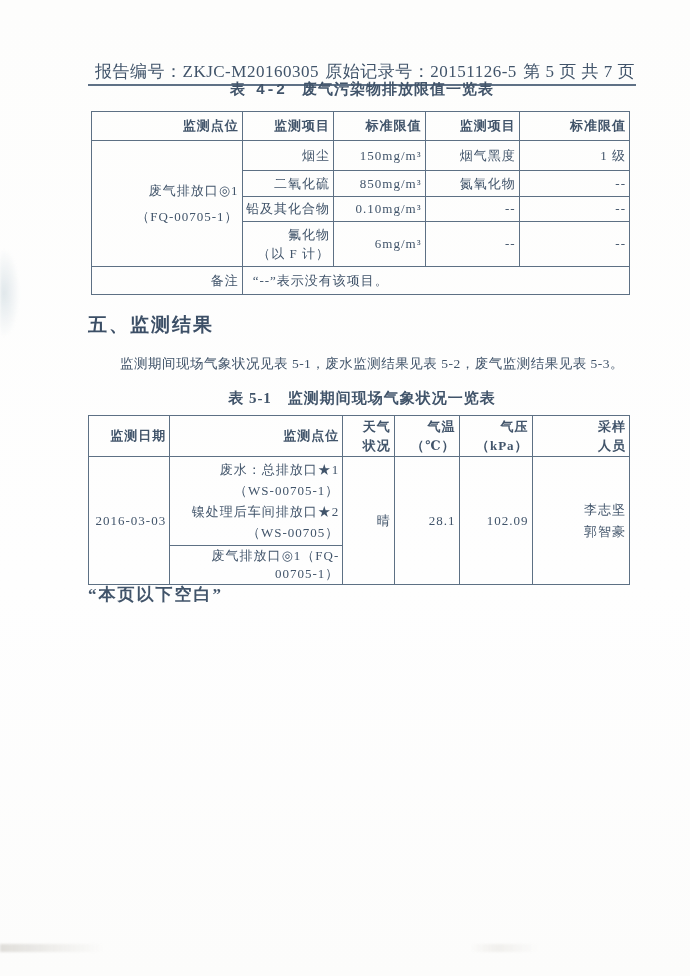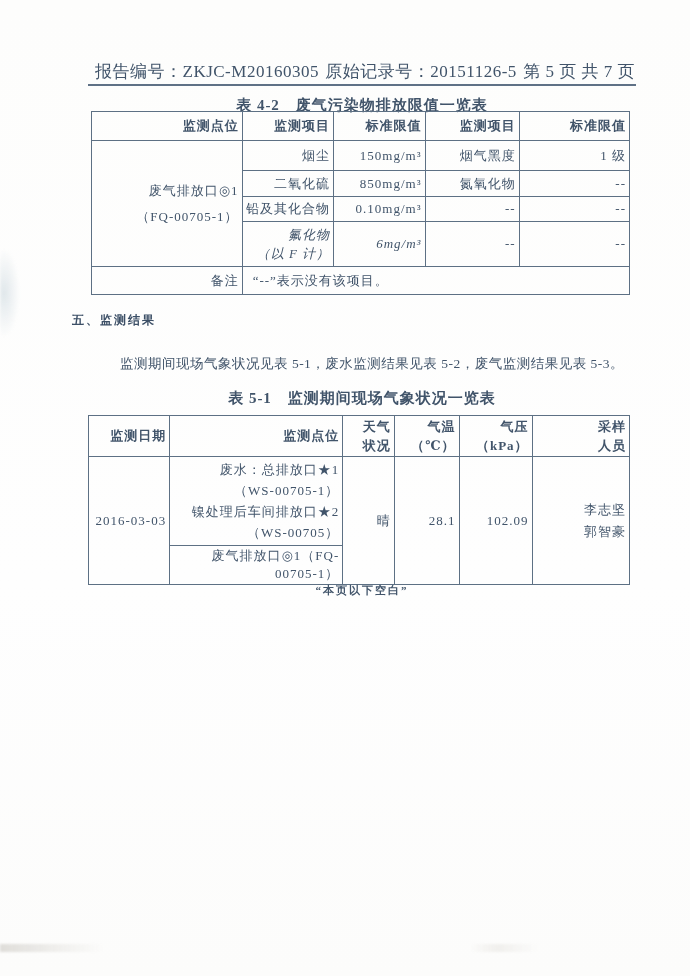--- a/index.html
+++ b/index.html
@@ -37,33 +37,33 @@
   .header-rule {
     position: absolute; left: 88px; top: 84px; width: 548px; height: 2px;
     background: #5f7186;
   }
   
   .table-title {
     position: absolute; left: 88px; width: 548px;
     text-align: center; font-weight: bold; font-size: 15px;
     letter-spacing: 1px;
   }
-  .title-42 { top: 96px; }
+  .title-42 { top: 80px; font-family: Liberation Mono, monospace; }
   .title-51 { top: 389px; }
   .section-heading {
-    position: absolute; left: 72px; top: 312px;
-    font-weight: bold; font-size: 12px; letter-spacing: 2px; color: #3c4f66;
+    position: absolute; left: 88px; top: 312px;
+    font-weight: bold; font-size: 19px; letter-spacing: 2px; color: #3c4f66;
   }
   .body-paragraph {
     position: absolute; left: 120px; top: 355px; width: 520px;
     font-size: 13.5px; letter-spacing: 0.5px;
   }
   .footer-note {
     position: absolute; left: 88px; top: 583px; width: 548px;
-    text-align: center; font-weight: bold; font-size: 11px; letter-spacing: 2px;
+    font-weight: bold; font-size: 17px; letter-spacing: 2px;
   }
   
   table {
     border-collapse: collapse;
     table-layout: fixed;
     font-size: 13px;
     color: #41546a;
   }
   th, td {
     border: 1.5px solid #5d7084;
@@ -72,21 +72,21 @@
     padding: 1px 3px;
     font-weight: normal;
     letter-spacing: 1px;
   }
   th { font-weight: bold; }
   .t42 { position: absolute; left: 91px; top: 111px; width: 539px; }
   .t42 tr.hdr   { height: 29px; }
   .t42 tr.r1    { height: 30px; }
   .t42 tr.r2    { height: 26px; }
   .t42 tr.r3    { height: 25px; }
-  .t42 tr.r4    { height: 45px; font-style: italic; }
+  .t42 tr.r4    { height: 45px; }
   .t42 tr.rmk   { height: 28px; }
   .t42 td.remark-text { text-align: left; padding-left: 10px; letter-spacing: 1px; }
   .t51 { position: absolute; left: 88px; top: 415px; width: 542px; }
   .t51 tr.hdr { height: 40px; }
   .t51 tr.d1  { height: 89px; }
   .t51 tr.d2  { height: 25px; }
   .t51 td.point-water { line-height: 21px; }
   .two-line { line-height: 19px; }
   .name-lines { line-height: 22px; }
 </style>

